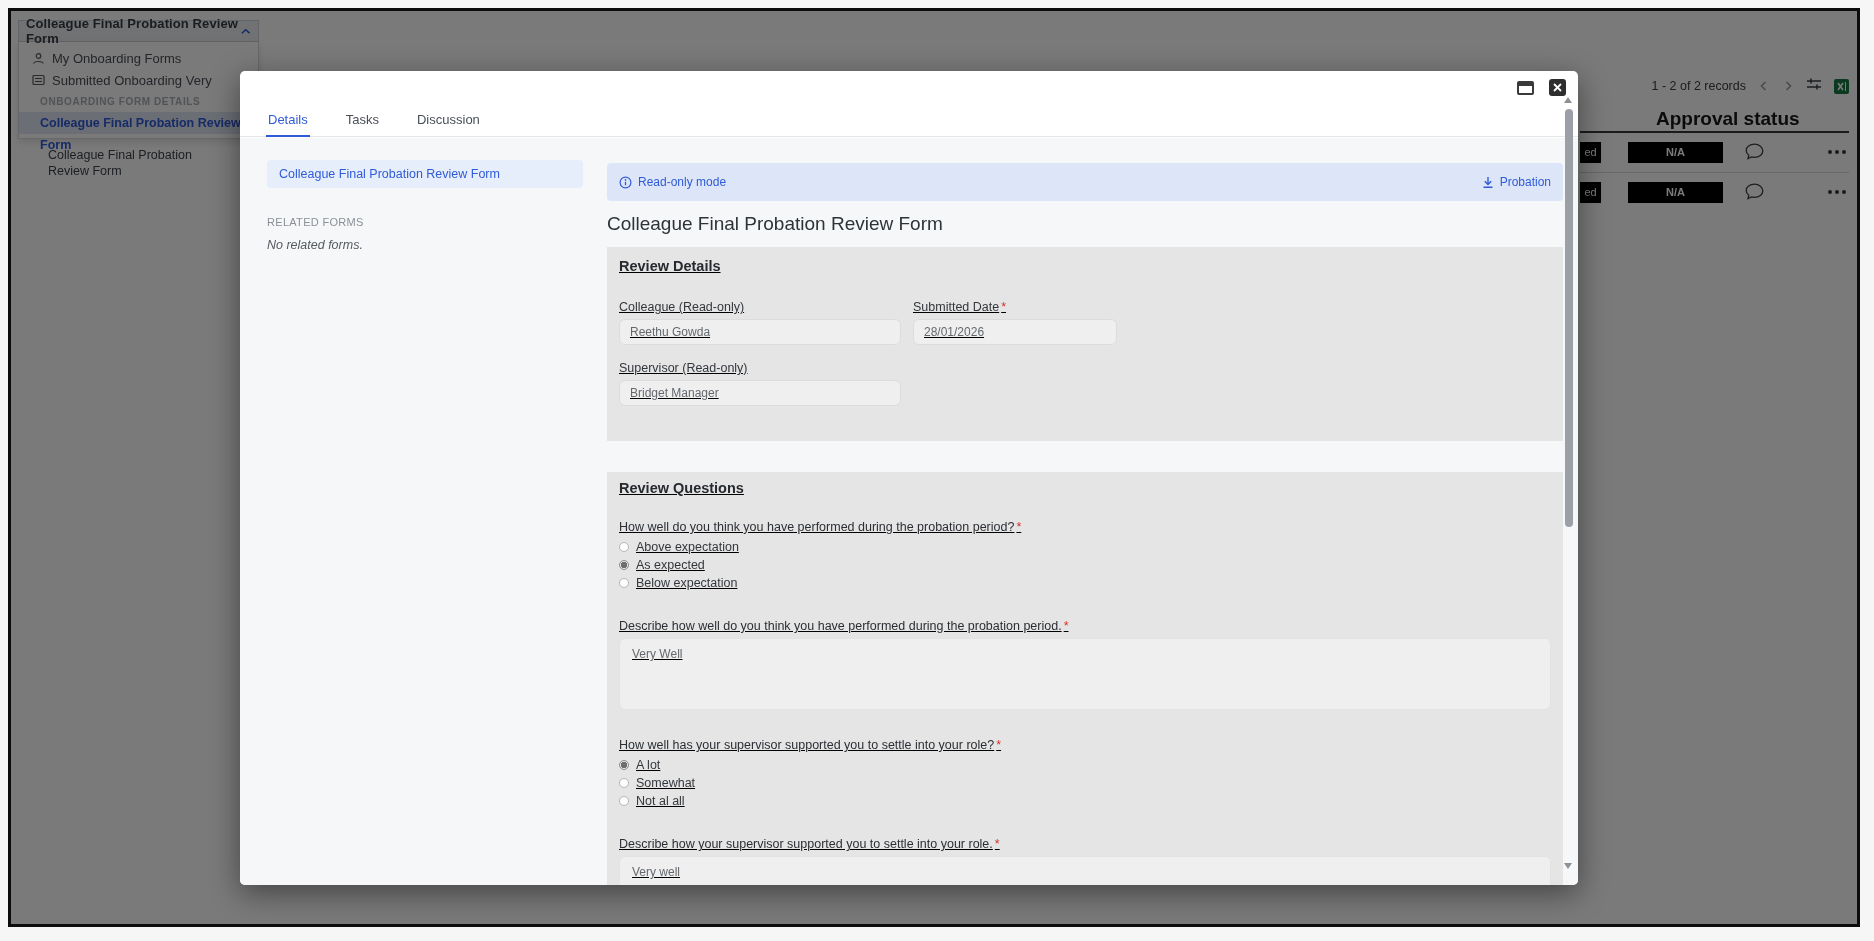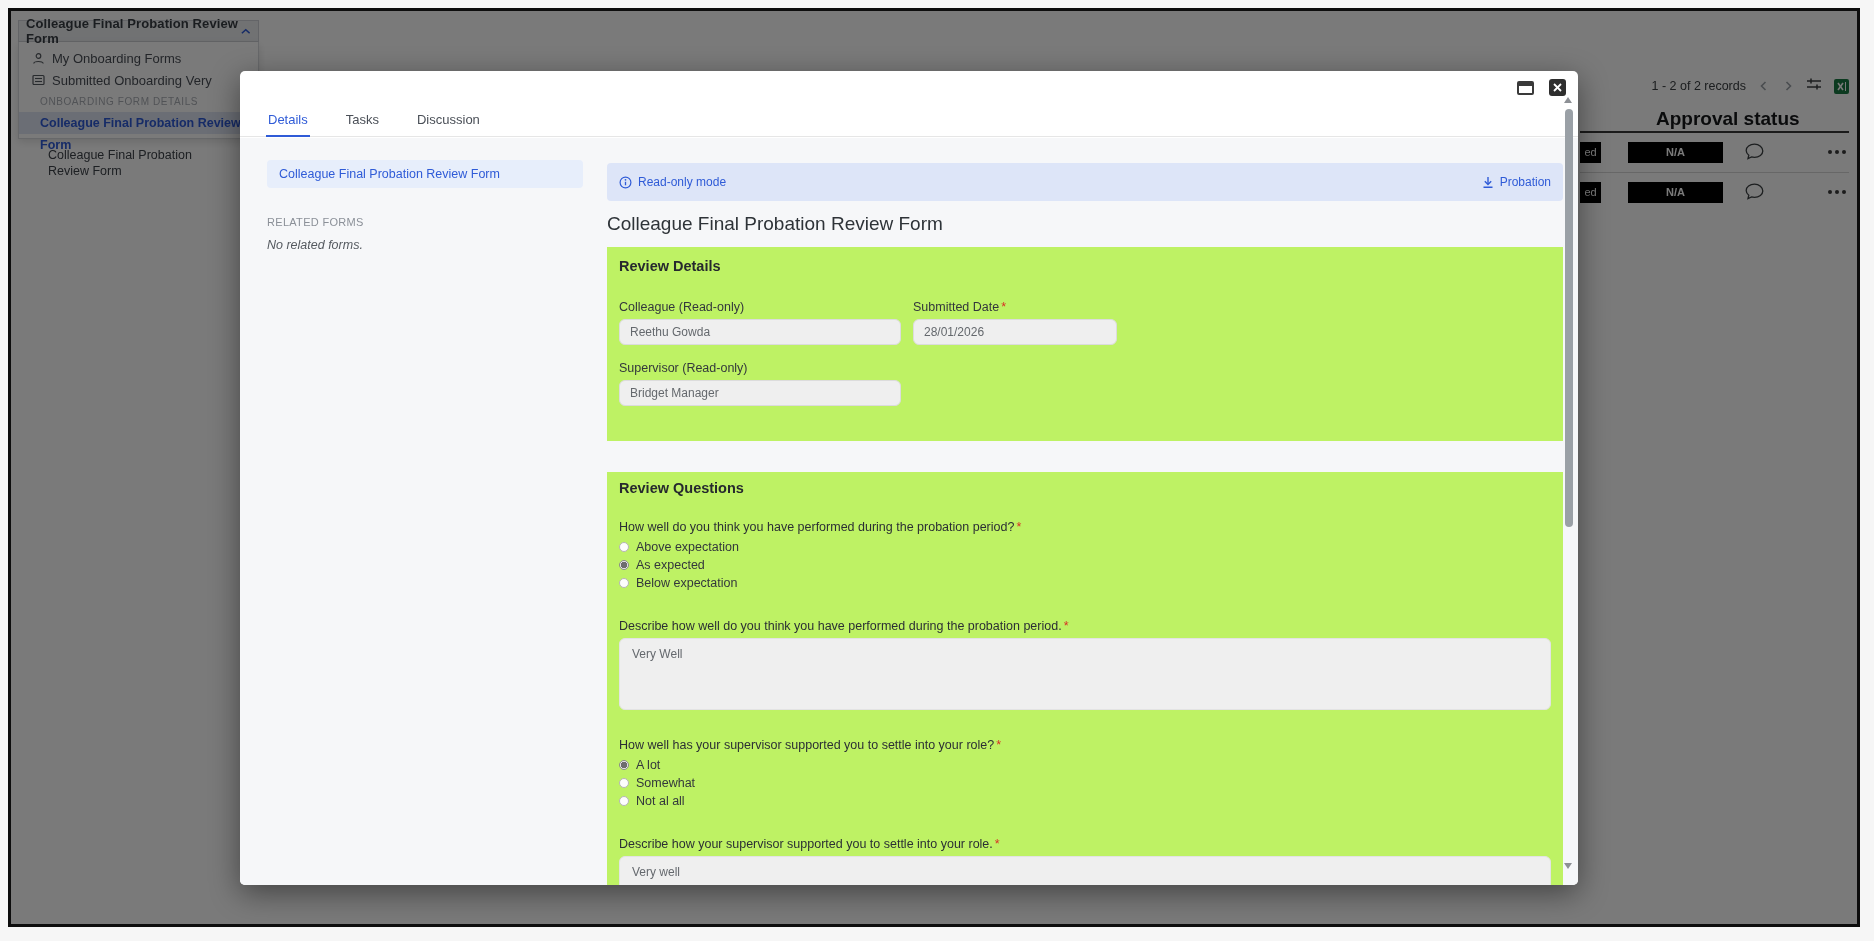--- a/index.html
+++ b/index.html
@@ -7,21 +7,21 @@
   .app { position:absolute; left:8px; top:8px; width:1852px; height:919px; border:3px solid #0d0d0d; background:#ffffff; overflow:hidden; }
 
   
   .bg-page { position:absolute; inset:0; background:#ffffff; }
 
   .dropdown { position:absolute; left:7px; top:9px; width:241px; }
   .dd-header { height:22px; display:flex; align-items:center; justify-content:space-between; padding:0 8px 0 7px; background:#eceef1; border:1px solid #cfd2d7; }
   .dd-header span { font-size:13px; font-weight:bold; color:#383d44; letter-spacing:.1px; }
   .dd-panel { background:#ffffff; border:1px solid #d7dade; border-top:none; padding:5px 0 4px; box-shadow:0 3px 8px rgba(0,0,0,.12); }
   .dd-item { display:flex; align-items:center; gap:7px; height:22px; padding-left:13px; font-size:13px; color:#4a4f57; cursor:pointer; }
-  .dd-section { height:21px; line-height:21px; padding-left:21px; font-size:10px; font-weight:normal; letter-spacing:.6px; color:#a9adb4; }
+  .dd-section { height:21px; line-height:21px; padding-left:21px; font-size:10px; font-weight:bold; letter-spacing:.6px; color:#a9adb4; }
   .dd-selected { height:22px; line-height:22px; padding-left:21px; font-size:12.5px; font-weight:bold; color:#2f5bd7; background:#dfe6f4; }
   .bg-subitem { position:absolute; left:37px; top:136px; width:160px; font-size:12.5px; line-height:16px; color:#3e434a; }
 
   .records-bar { position:absolute; top:66px; right:8px; display:flex; align-items:center; gap:12px; }
   .records-text { font-size:12.5px; color:#3c4043; }
   .pg-chev { width:12px; height:12px; display:inline-flex; }
   .excel-icon { width:15px; height:15px; background:#1b7a43; border-radius:2px; position:relative; }
   .approval-header { position:absolute; top:97px; left:1645px; font-size:19px; font-weight:bold; color:#16181b; }
   .table-headline { position:absolute; top:120px; left:1569px; right:8px; height:2px; background:#3a3a3a; }
   .t-row { position:absolute; left:1569px; right:8px; height:39px; }
@@ -50,21 +50,21 @@
   .form-link { background:#e7eefb; border-radius:4px; padding:7px 12px; font-size:12.5px; color:#2f5bd7; cursor:pointer; }
   .related-label { margin-top:28px; font-size:11px; letter-spacing:.3px; color:#8b9098; }
   .related-empty { margin-top:10px; font-size:12.5px; font-style:italic; color:#555a60; }
 
   .right-col { position:absolute; left:367px; top:0; width:956px; }
   .banner { margin-top:25px; height:38px; background:#dde5f8; border-radius:4px; display:flex; align-items:center; justify-content:space-between; padding:0 12px; }
   .banner-left { display:flex; align-items:center; gap:6px; font-size:12px; color:#2f5bd7; }
   .download-btn { display:flex; align-items:center; gap:6px; font-size:12px; color:#2f5bd7; cursor:pointer; }
   .form-title { margin-top:12px; font-size:19px; font-weight:500; color:#2e3338; }
 
-  .card { background:#bef264; padding:11px 12px; }
+  .card { background:#e5e5e5; padding:11px 12px;text-decoration:underline; }
   .card.details { margin-top:12px; height:194px; }
   .sec-heading { font-size:14.5px; font-weight:bold; color:#26292e; margin:0 0 26px; }
   .fields-grid { display:grid; grid-template-columns:294px 1fr; }
   .field { margin-bottom:16px; }
   .f-label { font-size:12.5px; color:#33373c; margin-bottom:5px; }
   .f-input { height:26px; line-height:24px; background:#efefef; border:1px solid #dcdcdc; border-radius:6px; padding:0 10px; font-size:12px; color:#64686d; }
   .f-input.w-name { width:282px; } .f-input.w-date { width:204px; }
   .req { color:#d93025; margin-left:2px; }
 
   .card.questions { margin-top:31px; padding:8px 12px 40px; }

